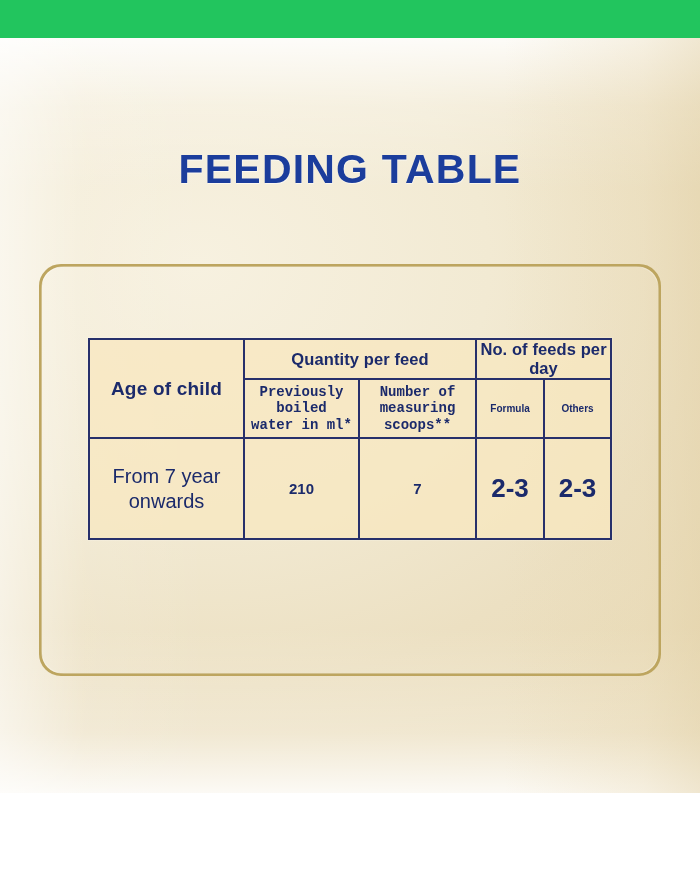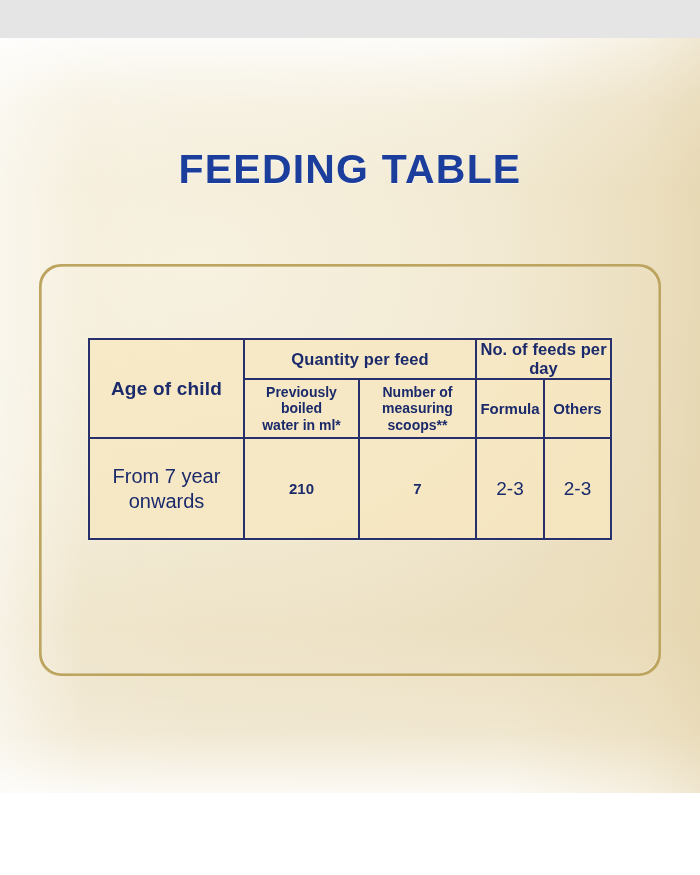--- a/index.html
+++ b/index.html
@@ -12,21 +12,21 @@
     height: 875px;
     font-family: "Liberation Sans", sans-serif;
     overflow: hidden;
   }
 
   
   #canvas {
     position: relative;
     width: 700px;
     height: 752px;
-    background: #e5e5e5;
+    background: #22c55e;
   }
 
   
   #cream-panel {
     position: absolute;
     left: 0;
     top: 38px;
     width: 700px;
     height: 755px;
     background:
@@ -119,44 +119,45 @@
     font-weight: 700;
     height: 34px;
     letter-spacing: 0.1px;
   }
   .h-sub {
     font-size: 14px;
     font-weight: 700;
     line-height: 1.18;
     height: 57px;
     padding: 2px 3px;
+    font-family: Liberation Mono, monospace;
   }
   .h-sub-small {
-    font-size: 15px;
+    font-size: 10px;
     font-weight: 700;
     height: 57px;
   }
 
   .row-data td {
     height: 99px;
   }
   .c-age {
     font-size: 20px;
     line-height: 1.25;
     text-align: left;
     padding-left: 12px;
     font-weight: 400;
   }
   .c-val {
     font-size: 15px;
     font-weight: 700;
   }
   .c-val-sm {
-    font-size: 19px;
-    font-weight: 400;
+    font-size: 26px;
+    font-weight: 700;
   }
 
   
   #footnote {
     position: absolute;
     left: 112px;
     top: 562px;
     width: 505px;
     z-index: 5;
     color: #2a3270;

